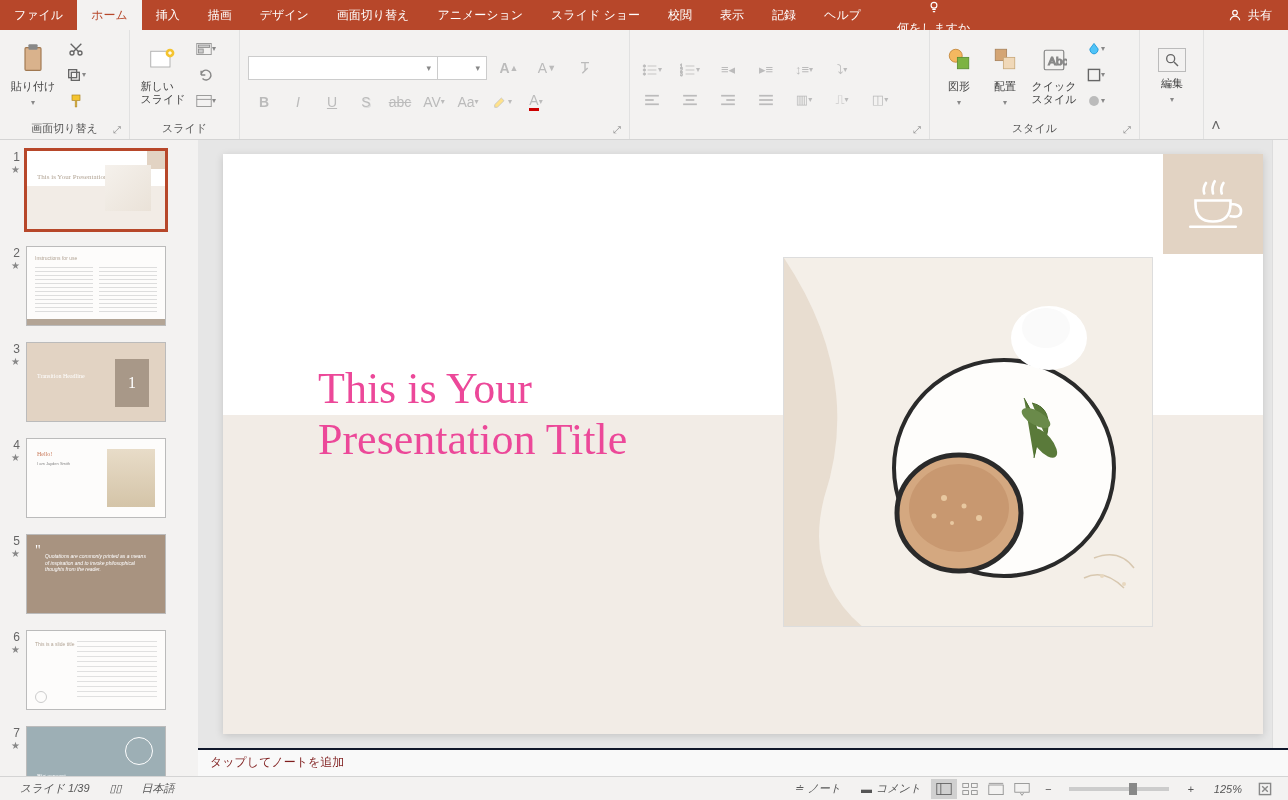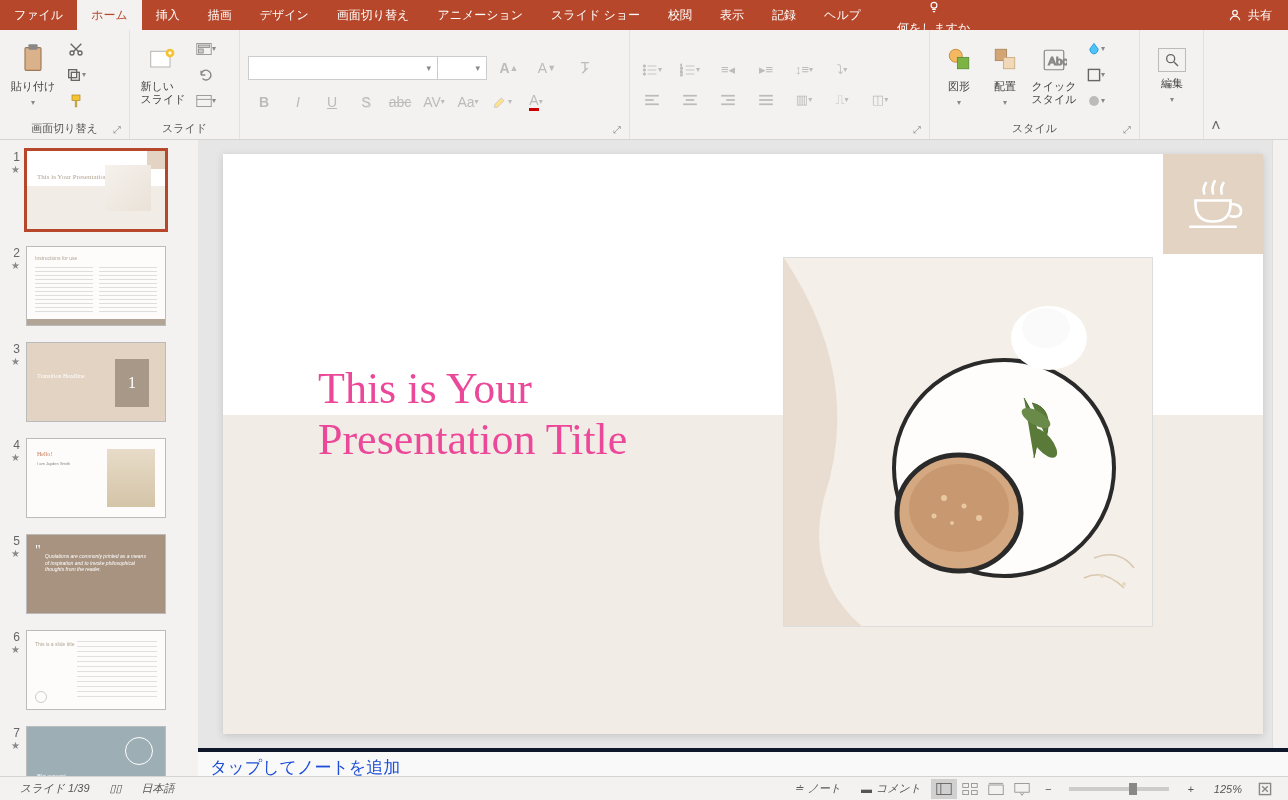--- a/index.html
+++ b/index.html
@@ -37,21 +37,21 @@
 .thumb-row { display: flex; gap: 6px; margin-bottom: 16px; }
 .thumb-num { width: 14px; text-align: right; font-size: 12px; color: #666; }
 .thumb-star { font-size: 10px; color: #888; }
 .thumb-num-col { display:flex; flex-direction:column; align-items:flex-end; }
 .thumb { width: 140px; height: 80px; background: #fff; border: 1px solid #bbb; position: relative; overflow: hidden; cursor: pointer; }
 .thumb.selected { outline: 3px solid #b7472a; outline-offset: -1px; }
 
 .editor-area { flex: 1; background: #e6e6e6; display: flex; flex-direction: column; min-width:0; }
 .slide-canvas-wrap { flex: 1; display: flex; align-items: center; justify-content: center; overflow: hidden; position:relative; }
 .slide-canvas { width: 1040px; height: 580px; background: #fff; box-shadow: 0 2px 8px rgba(0,0,0,0.15); position: relative; }
-.notes-pane { height: 28px; background: #f9f9f9; border-top: 4px solid #0f172a; padding: 4px 12px; font-size: 17px; color: #1d4ed8; cursor: text; }
+.notes-pane { height: 28px; background: #f9f9f9; border-top: 2px solid #0f172a; padding: 4px 12px; font-size: 12px; color: #7f1d1d; cursor: text; }
 
 
 .statusbar { height: 24px; background: #f3f2f1; border-top: 1px solid #d4d4d4; display: flex; align-items: center; font-size: 11px; color: #555; padding: 0 10px; }
 .statusbar .sb-item { padding: 0 10px; display: flex; align-items: center; gap: 4px; font-style: italic; }
 .statusbar .spacer { flex: 1; }
 .view-btn { width: 26px; height: 20px; display: flex; align-items: center; justify-content: center; color: #666; cursor: pointer; }
 .view-btn.active { background: #d0d0d0; }
 .zoom-slider { width: 100px; height: 4px; background: #ccc; position: relative; margin: 0 8px; }
 .zoom-slider .thumb-dot { position:absolute; top:-4px; left: 60%; width: 8px; height: 12px; background: #888; }
 

